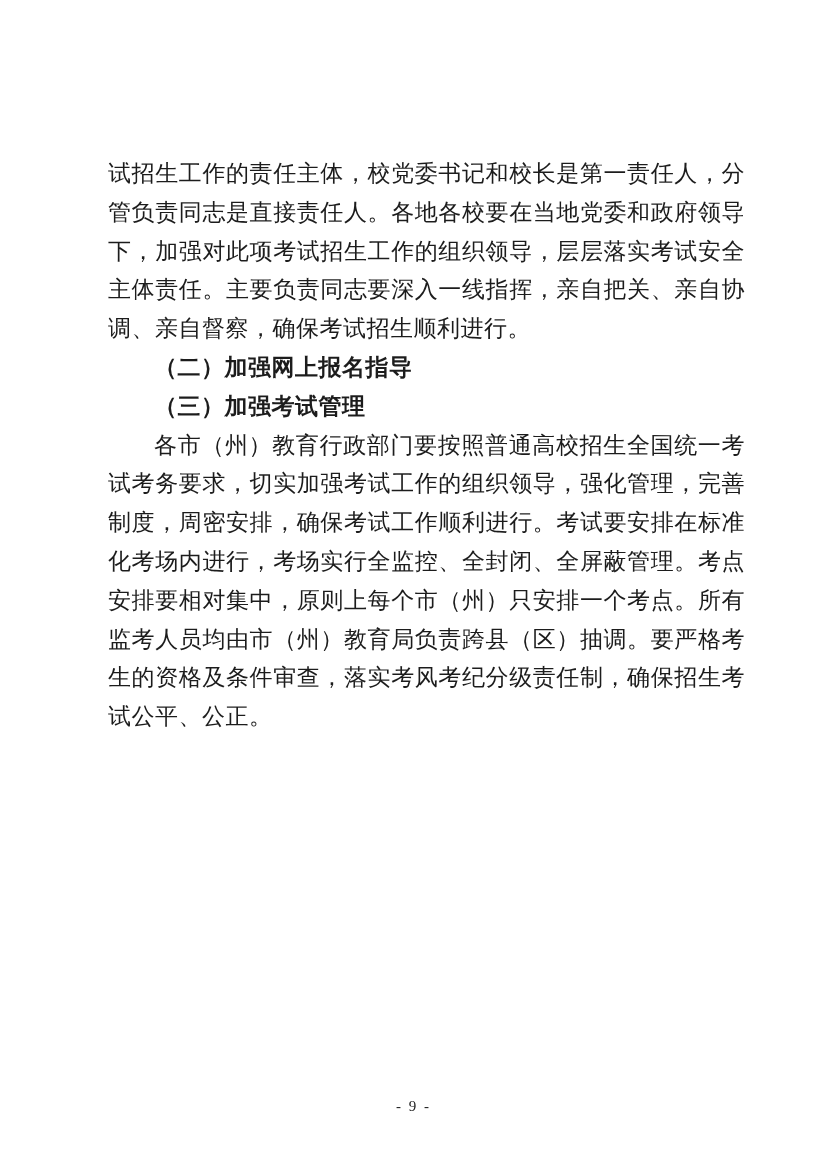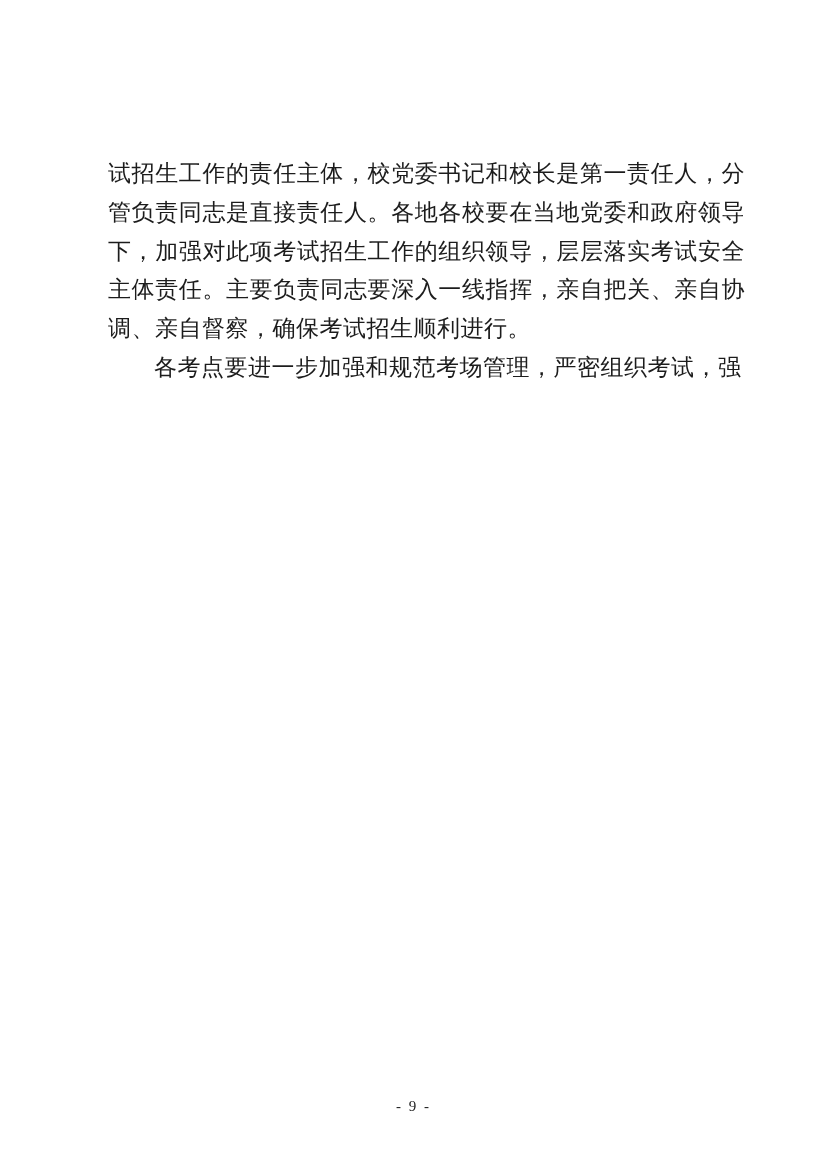--- a/index.html
+++ b/index.html
@@ -50,16 +50,18 @@
     color: #222222;
     font-family: "Liberation Serif", "DejaVu Serif", serif;
   }
 </style>
 </head>
 <body>
 
 <div class="page">
   <div class="content">
     <p class="para no-indent">试招生工作的责任主体，校党委书记和校长是第一责任人，分管负责同志是直接责任人。各地各校要在当地党委和政府领导下，加强对此项考试招生工作的组织领导，层层落实考试安全主体责任。主要负责同志要深入一线指挥，亲自把关、亲自协调、亲自督察，确保考试招生顺利进行。</p>
-    <p class="para">各考点要进一步加强和规范考场管理，严密组织考试，强</p>
+    <p class="heading">（二）加强网上报名指导</p>
+    <p class="heading">（三）加强考试管理</p>
+    <p class="para">各市（州）教育行政部门要按照普通高校招生全国统一考试考务要求，切实加强考试工作的组织领导，强化管理，完善制度，周密安排，确保考试工作顺利进行。考试要安排在标准化考场内进行，考场实行全监控、全封闭、全屏蔽管理。考点安排要相对集中，原则上每个市（州）只安排一个考点。所有监考人员均由市（州）教育局负责跨县（区）抽调。要严格考生的资格及条件审查，落实考风考纪分级责任制，确保招生考试公平、公正。</p>
   </div>
   <div class="footer">- 9 -</div>
 </div>
 
 </body></html>

